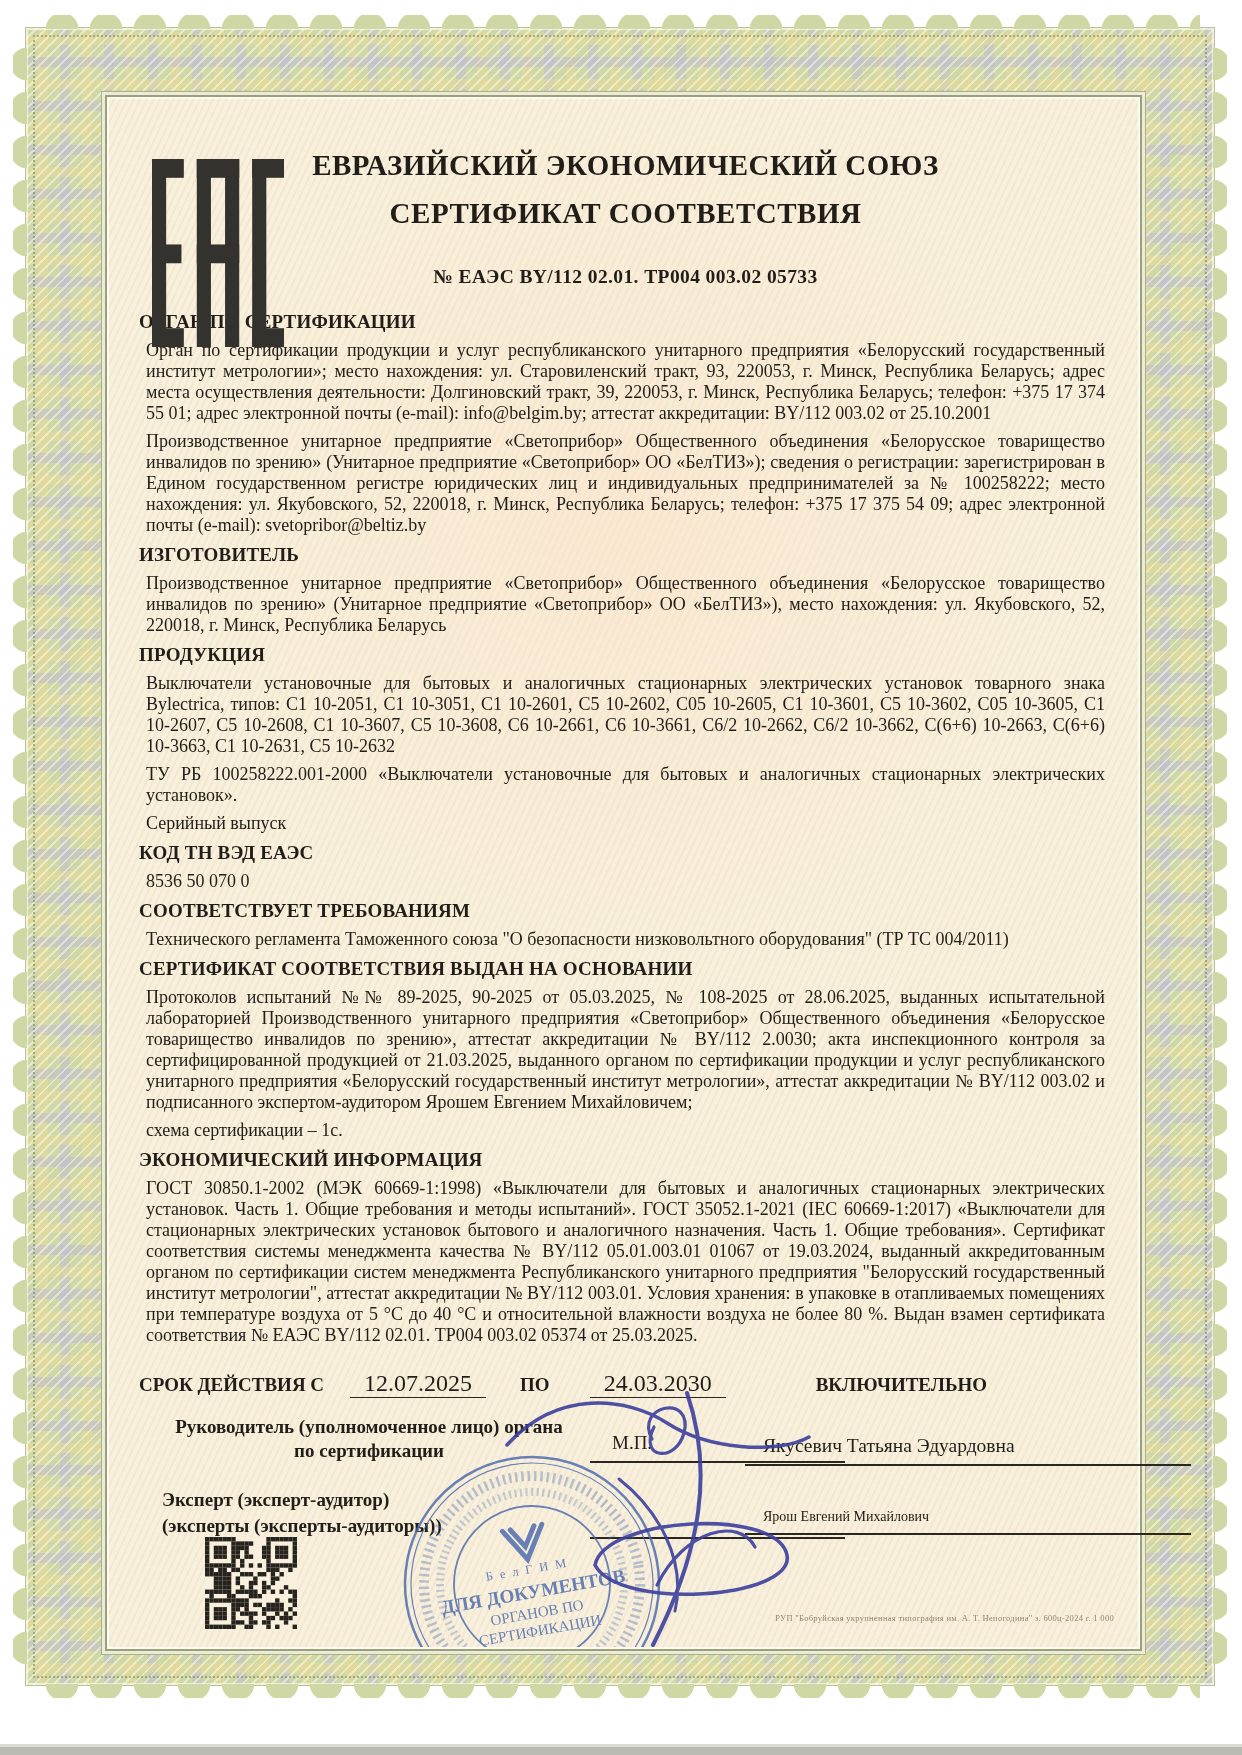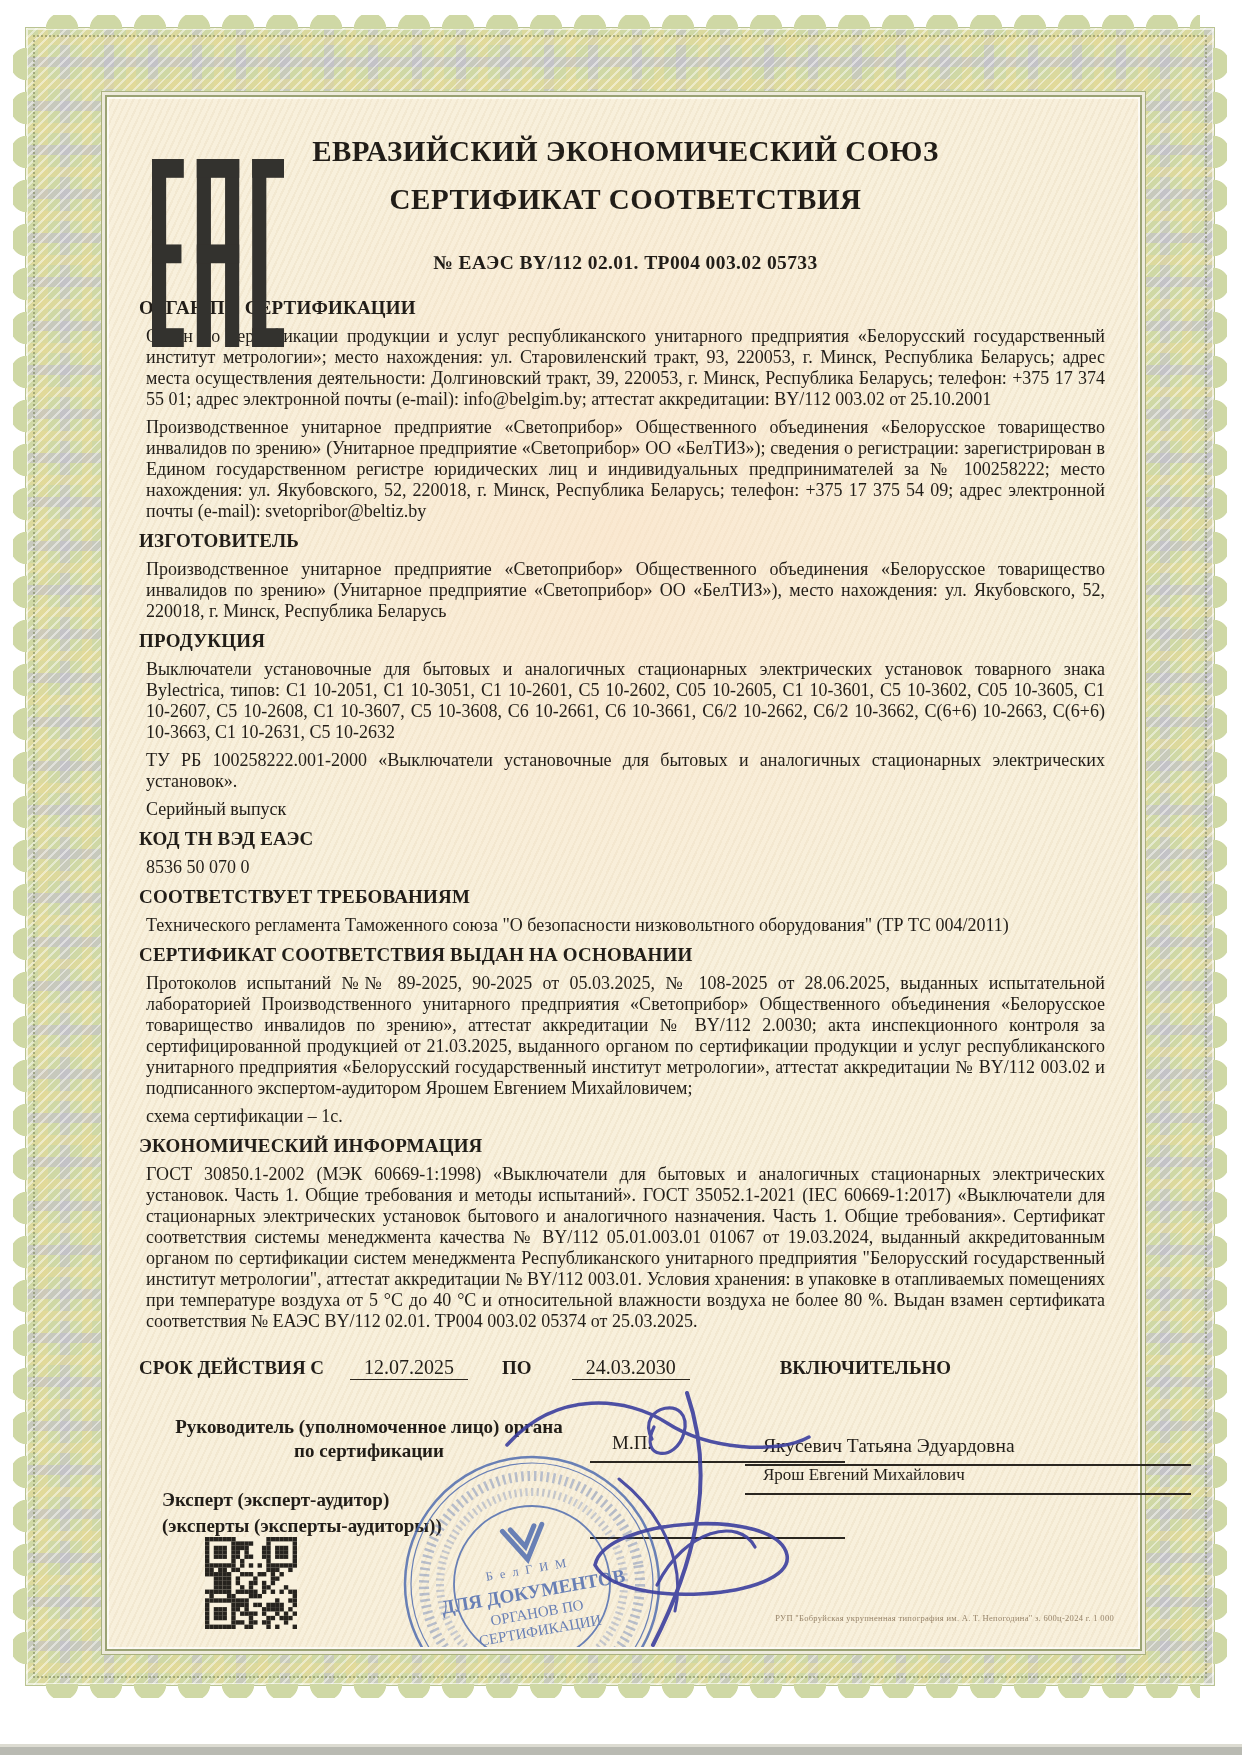--- a/index.html
+++ b/index.html
@@ -27,54 +27,54 @@
      background:radial-gradient(circle at 0% 50%, #cfd8a5 0 61%, rgba(207,216,165,0) 64%);
      background-size:14px 44px;background-repeat:repeat-y;}
   .band::after{content:"";position:absolute;inset:7px;border:2px dotted rgba(120,130,85,.55);pointer-events:none;}
   
   .doc{position:absolute;left:105px;top:95px;width:1033px;height:1552px;
        background:
          radial-gradient(ellipse 60% 40% at 50% 28%, rgba(252,225,198,.5), rgba(252,225,198,0) 70%),
          repeating-linear-gradient(115deg, rgba(228,212,180,.28) 0 2px, rgba(228,212,180,0) 2px 6px),
          #f8f0dc;
        border:2px solid #9aa273;box-shadow:0 0 0 3px #edeadb, 0 0 0 4px #aab27f, inset 0 0 0 2px rgba(255,255,255,.7);}
-  .doc-inner{position:absolute;inset:0;padding:2px 28px 0 32px;box-sizing:border-box;}
+  .doc-inner{position:absolute;inset:0;padding:16px 28px 0 32px;box-sizing:border-box;}
   
   .eac{position:absolute;left:45px;top:62px;width:132px;height:188px;}
   .hdr{text-align:center;}
   .t-union{margin-top:36px;font-size:29px;font-weight:bold;letter-spacing:.5px;}
   .t-cert{margin-top:15px;font-size:29px;font-weight:bold;letter-spacing:.5px;}
   .t-num{margin-top:36px;font-size:19.5px;font-weight:bold;letter-spacing:.4px;}
   .series-row{margin-top:70px;display:flex;justify-content:center;align-items:baseline;gap:34px;}
   .series-label{font-size:22px;}
   .series-no{font-size:22px;}
   .serial{font-family:"DejaVu Serif","Liberation Serif",serif;font-size:25px;font-weight:bold;
           color:#b54a2c;letter-spacing:6px;}
   
   .body{margin-top:22px;}
   .sec h3{margin:3px 0 0 0;font-size:19px;line-height:23px;font-weight:bold;letter-spacing:.2px;}
   .sec p{margin:7px;font-size:18px;line-height:21px;text-align:justify;}
   .sec p.nj{text-align:left;}
   
   .validity{margin-top:24px;display:flex;align-items:baseline;font-size:19px;font-weight:bold;}
-  .validity .date{font-weight:normal;font-size:20px;border-bottom:1.5px solid #2a2620;padding:0 14px;}
+  .validity .date{font-weight:normal;font-size:24px;border-bottom:1.5px solid #2a2620;padding:0 14px;}
   .v-from{margin-right:26px;}
   .v-po{margin:0 40px 0 34px;}
   .v-incl{margin-left:90px;}
   
   .sig-head-label{position:absolute;left:63px;top:1318px;width:398px;text-align:center;
                   font-weight:bold;font-size:19px;line-height:24px;}
   .mp{position:absolute;left:505px;top:1335px;font-weight:normal;font-size:19px;}
   .sig-head-name{position:absolute;left:638px;top:1338px;width:428px;border-bottom:2px solid #2a2620;
                  padding:0 0 7px 18px;font-size:19.5px;}
   .sig-line-head{position:absolute;left:483px;top:1338px;width:255px;height:26px;border-bottom:2px solid #2a2620;}
   .sig-exp-label{position:absolute;left:55px;top:1390px;width:402px;text-align:left;
                  font-weight:bold;font-size:19px;line-height:26px;}
-  .sig-exp-name{position:absolute;left:638px;top:1368px;width:428px;border-bottom:2px solid #2a2620;
-                padding:0 0 8px 18px;font-size:17px;}
+  .sig-exp-name{position:absolute;left:638px;top:1412px;width:428px;border-bottom:2px solid #2a2620;
+                padding:0 0 8px 18px;font-size:14px;}
   .sig-line-exp{position:absolute;left:483px;top:1412px;width:255px;height:28px;border-bottom:2px solid #2a2620;}
   .qr{position:absolute;left:98px;top:1440px;width:92px;height:92px;}
   .printer-note{position:absolute;right:26px;top:1516px;font-size:8.5px;color:#97846a;letter-spacing:.3px;}
   
   .stamp-wrap{position:absolute;left:250px;top:1262px;width:490px;height:288px;pointer-events:none;z-index:5;}
   
   .scan-bottom{position:absolute;left:0;right:0;bottom:0;height:8px;background:#b9bab2;}
   .scan-bottom2{position:absolute;left:0;right:0;bottom:8px;height:3px;background:#dddcd2;}
 </style>
 </head>

